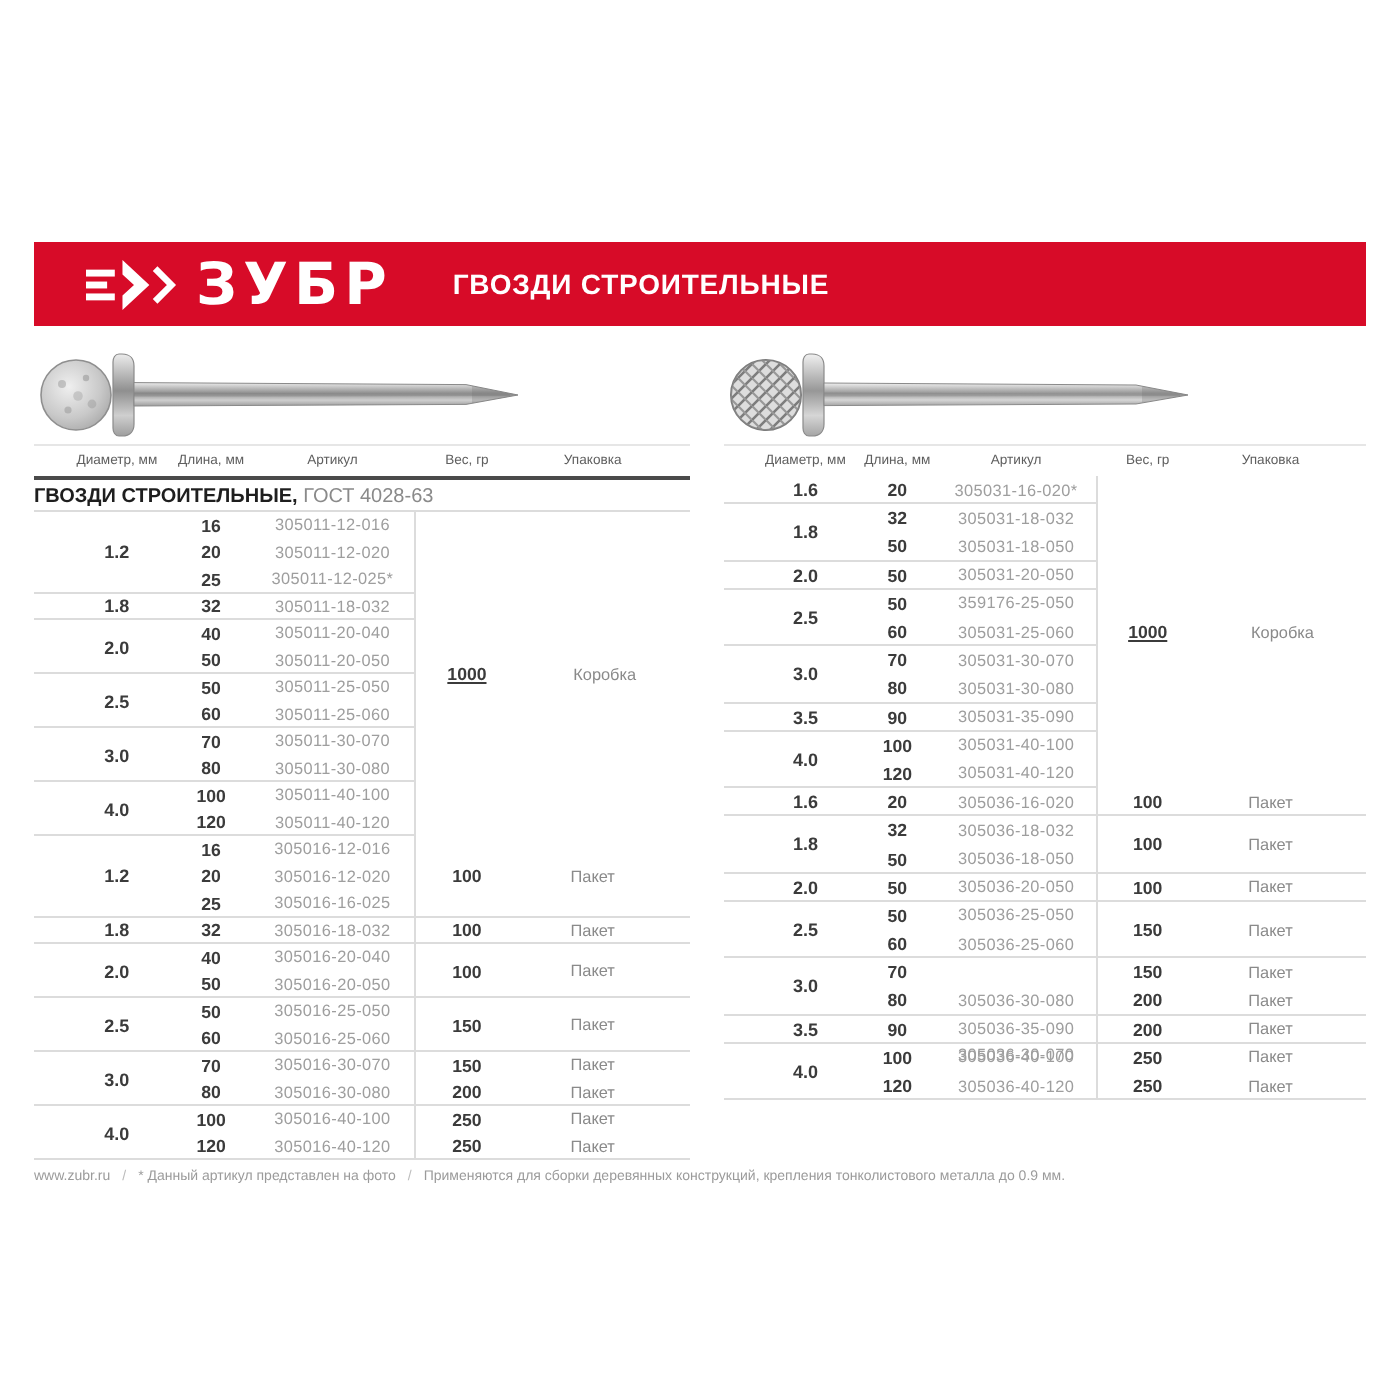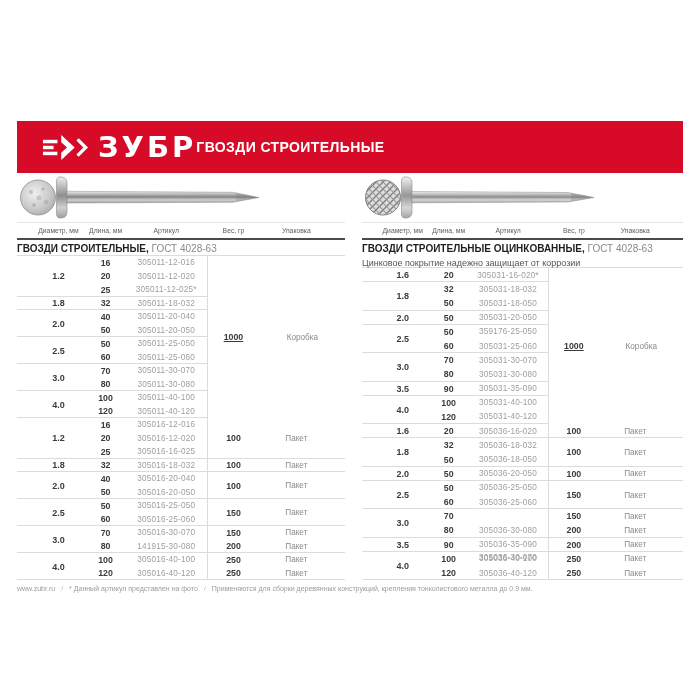--- a/index.html
+++ b/index.html
@@ -3,31 +3,31 @@
 <meta charset="utf-8">
 <style>
   html,body{margin:0;padding:0;}
   body{
     width:700px;height:700px;background:#ffffff;position:relative;overflow:hidden;
     font-family:"Liberation Sans", sans-serif;
     -webkit-font-smoothing:antialiased;
   }
   
   .banner{
-    position:absolute;left:17px;top:121px;width:666px;height:52px;
+    position:absolute;left:17px;top:121px;width:666px;height:42px;
     background:#d70b28;display:flex;align-items:center;
   }
   .logo{display:flex;align-items:center;margin-left:26px;}
   .logo svg{width:48px;height:27px;display:block;}
   .brand{
     color:#fff;font-weight:700;font-size:29px;line-height:1;letter-spacing:3px;
     margin-left:7px;font-family:"DejaVu Sans", sans-serif;
   }
   .banner-title{
-    color:#fff;font-weight:700;font-size:14px;letter-spacing:.4px;
+    color:#fff;font-weight:700;font-size:14px;letter-spacing:.4px;margin-left:30px;
   }
   
   .nails{position:absolute;top:175px;width:300px;height:45px;}
   #nails0{left:17px;}
   #nails1{left:362px;}
   
   .tbl{position:absolute;top:222px;}
   #tbl0{left:17px;width:328px;}
   #tbl1{left:362px;width:321px;}
   .thead{
@@ -241,21 +241,21 @@
         <div class="cell wt" style="grid-area: 1 / 4 / span 2;">150</div>
         <div class="cell pk" style="grid-area: 1 / 5 / span 2;">Пакет</div>
       </div>
       <div class="group">
         <div class="cell diam" style="grid-area: 1 / 1 / span 2;">3.0</div>
         <div class="cell len" style="grid-area: 1 / 2;">70</div>
         <div class="cell art" style="grid-area: 1 / 3;">305016-30-070</div>
         <div class="cell wt" style="grid-area: 1 / 4;">150</div>
         <div class="cell pk" style="grid-area: 1 / 5;">Пакет</div>
         <div class="cell len" style="grid-area: 2 / 2;">80</div>
-        <div class="cell art" style="grid-area: 2 / 3;">141915-30-080</div>
+        <div class="cell art" style="grid-area: 2 / 3;">305016-30-080</div>
         <div class="cell wt" style="grid-area: 2 / 4;">200</div>
         <div class="cell pk" style="grid-area: 2 / 5;">Пакет</div>
       </div>
       <div class="group">
         <div class="cell diam" style="grid-area: 1 / 1 / span 2;">4.0</div>
         <div class="cell len" style="grid-area: 1 / 2;">100</div>
         <div class="cell art" style="grid-area: 1 / 3;">305016-40-100</div>
         <div class="cell wt" style="grid-area: 1 / 4;">250</div>
         <div class="cell pk" style="grid-area: 1 / 5;">Пакет</div>
         <div class="cell len" style="grid-area: 2 / 2;">120</div>
@@ -266,24 +266,20 @@
     </div>
   </div>
 <div id="tbl1" class="tbl" style="--rh: 14.2px;">
     <div class="thead">
       <div class="th-cell c1">Диаметр, мм</div>
       <div class="th-cell c2">Длина, мм</div>
       <div class="th-cell c3">Артикул</div>
       <div class="th-cell c4">Вес, гр</div>
       <div class="th-cell c5">Упаковка</div>
     </div>
-    <div class="ttl has-sub">
-      <div class="t-line"><div class="t-bold" style="display: inline;">ГВОЗДИ СТРОИТЕЛЬНЫЕ ОЦИНКОВАННЫЕ,</div><div class="t-gost" style="display: inline;"> ГОСТ 4028-63</div></div>
-      <div class="t-sub">Цинковое покрытие надежно защищает от коррозии</div>
-    </div>
     <div class="section merged">
       <div class="group">
         <div class="cell diam" style="grid-area: 1 / 1 / span 1;">1.6</div>
         <div class="cell len" style="grid-area: 1 / 2;">20</div>
         <div class="cell art" style="grid-area: 1 / 3;">305031-16-020*</div>
       </div>
       <div class="group">
         <div class="cell diam" style="grid-area: 1 / 1 / span 2;">1.8</div>
         <div class="cell len" style="grid-area: 1 / 2;">32</div>
         <div class="cell art" style="grid-area: 1 / 3;">305031-18-032</div>

